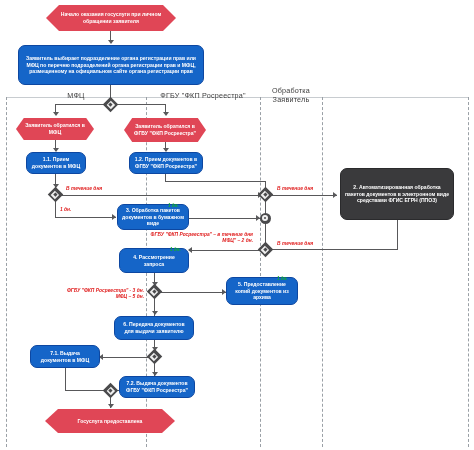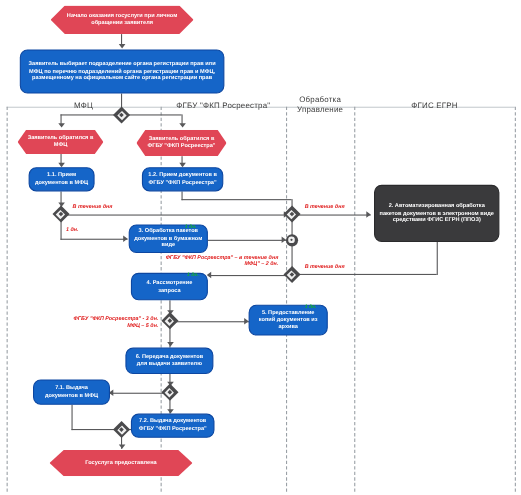--- a/index.html
+++ b/index.html
@@ -171,24 +171,21 @@
   <div class="lane-divider" style="left:468px;"></div>
 
   <div class="lane-header" style="left:6px; top:91px; width:140px;">
     <span>МФЦ</span>
   </div>
   <div class="lane-header" style="left:146px; top:91px; width:114px;">
     <span>ФГБУ "ФКП Росреестра"</span>
   </div>
   <div class="lane-header" style="left:260px; top:86px; width:62px;">
     <span>Обработка</span><br>
-    <span>Управление</span>
-  </div>
-  <div class="lane-header" style="left:322px; top:91px; width:146px;">
-    <span>ФГИС ЕГРН</span>
+    <span>Заявитель</span>
   </div>
 
   <div class="node terminator" style="left:46px; top:5px; width:130px; height:26px;">
     <span class="txt">Начало оказания госуслуги при личном обращении заявителя</span>
   </div>
 
   <div class="conn v" style="left:110px; top:31px; height:11px;"></div>
   <div class="arrow down" style="left:108px; top:40px;"></div>
 
   <div class="node process" style="left:18px; top:45px; width:186px; height:40px;">

